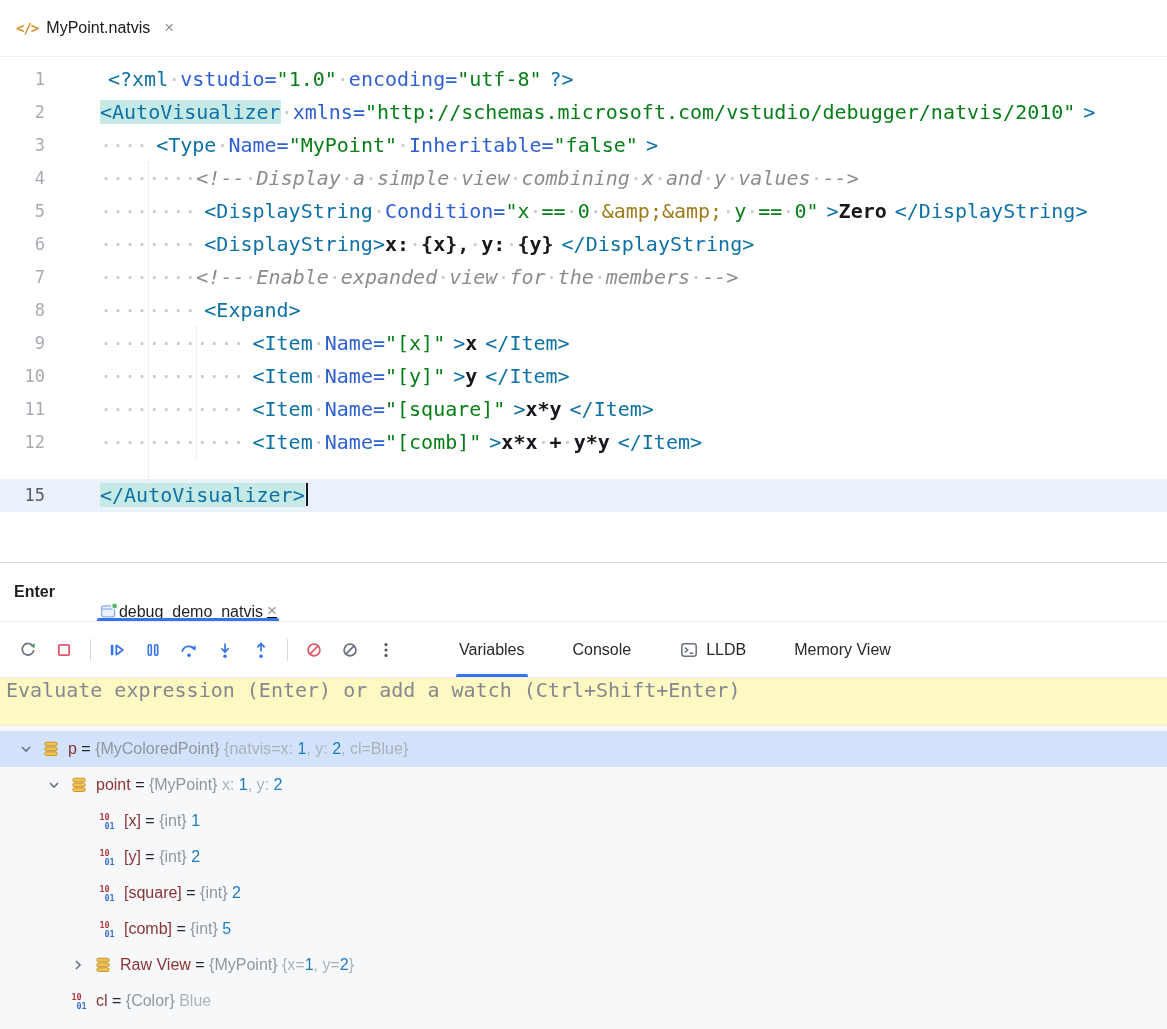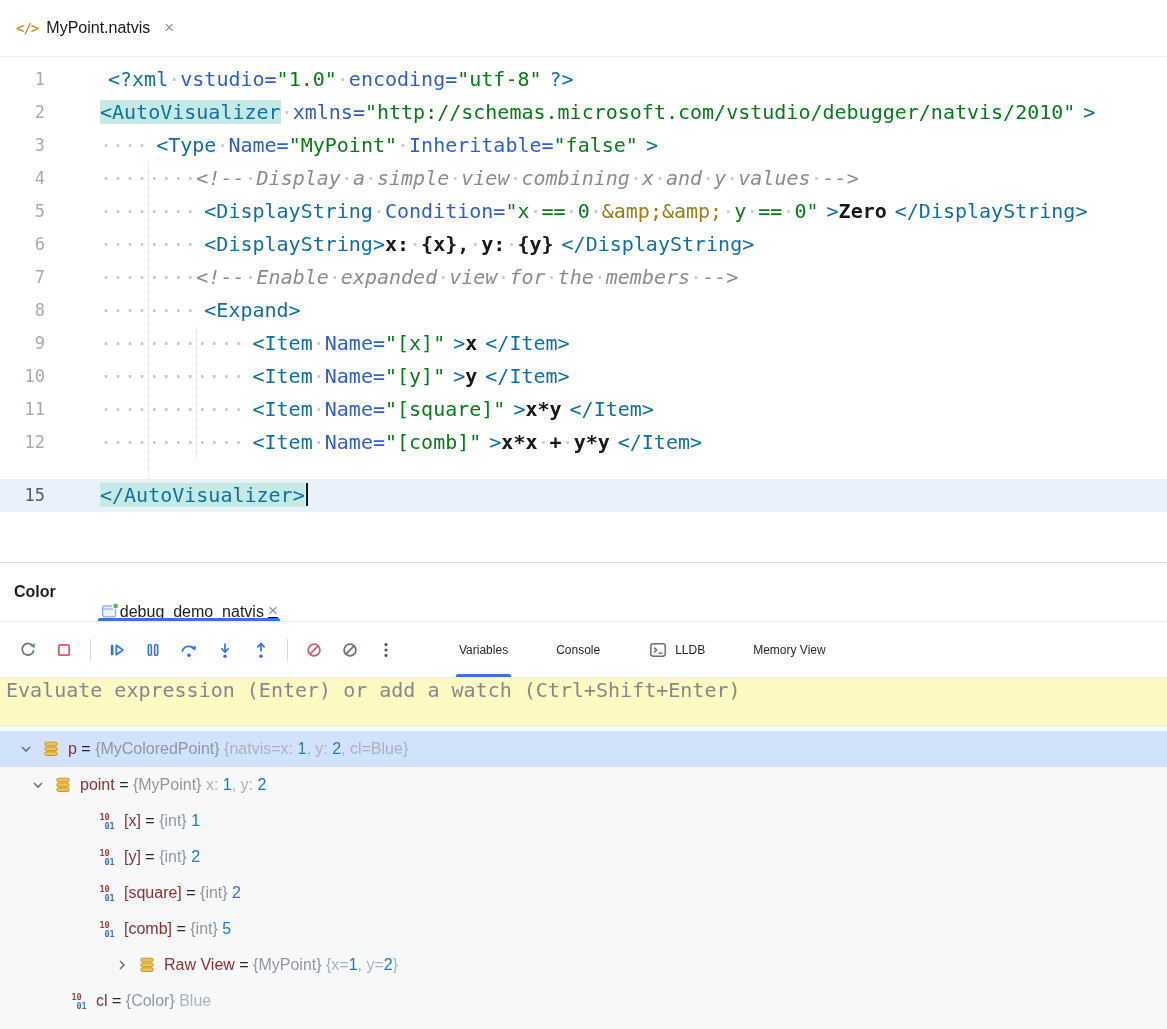--- a/index.html
+++ b/index.html
@@ -50,21 +50,21 @@
     border-radius:2px 2px 0 0;}
 
   .toolbar{height:56px;flex:0 0 56px;display:flex;align-items:center;padding-left:10px;
     border-bottom:1px solid #EBEDF0;background:#fff;}
   .tbgroup{display:flex;align-items:center;height:100%;}
   .tbtn{width:30px;height:30px;border:none;background:transparent;display:flex;align-items:center;
     justify-content:center;margin:0 3px;border-radius:6px;cursor:pointer;}
   .tsep{width:1px;height:22px;background:#D6D9DF;margin:0 8px;}
   .dtabs{display:flex;height:100%;margin-left:52px;}
   .dtab{position:relative;display:flex;align-items:center;gap:7px;height:100%;
-    padding:0 3px;margin-right:42px;font-size:12px;color:#26282C;cursor:default;}
+    padding:0 3px;margin-right:42px;font-size:16px;color:#26282C;cursor:default;}
   .dtab.selected::after{content:"";position:absolute;left:0;right:0;bottom:0;height:3px;
     background:var(--accent);border-radius:2px 2px 0 0;}
 
   .hintrow{height:48px;flex:0 0 48px;display:flex;align-items:flex-start;padding-left:6px;
     border-bottom:1px solid #EBEDF0;background:#fef9c3;
     font-family:"DejaVu Sans Mono","Liberation Mono",monospace;font-size:20px;color:#84878D;}
 
   .vtree{flex:1;background:var(--tree_bg);padding-top:5px;overflow:hidden;}
   .vrow{display:flex;align-items:center;height:36px;font-size:16px;white-space:pre;}
   .vrow.selected{background:var(--selection);}
@@ -103,21 +103,21 @@
       <div class="eline"><span class="ln">9</span><span class="code"><span class="wsd">············</span><span class="sg-tag">&lt;Item</span><span class="wsd">·</span><span class="sg-attr">Name=</span><span class="sg-str">"[x]"</span><span class="sg-tag">&gt;</span><span class="sg-txt">x</span><span class="sg-tag">&lt;/Item&gt;</span></span></div>
       <div class="eline"><span class="ln">10</span><span class="code"><span class="wsd">············</span><span class="sg-tag">&lt;Item</span><span class="wsd">·</span><span class="sg-attr">Name=</span><span class="sg-str">"[y]"</span><span class="sg-tag">&gt;</span><span class="sg-txt">y</span><span class="sg-tag">&lt;/Item&gt;</span></span></div>
       <div class="eline"><span class="ln">11</span><span class="code"><span class="wsd">············</span><span class="sg-tag">&lt;Item</span><span class="wsd">·</span><span class="sg-attr">Name=</span><span class="sg-str">"[square]"</span><span class="sg-tag">&gt;</span><span class="sg-txt">x*y</span><span class="sg-tag">&lt;/Item&gt;</span></span></div>
       <div class="eline"><span class="ln">12</span><span class="code"><span class="wsd">············</span><span class="sg-tag">&lt;Item</span><span class="wsd">·</span><span class="sg-attr">Name=</span><span class="sg-str">"[comb]"</span><span class="sg-tag">&gt;</span><span class="sg-txt">x*x</span><span class="wsd">·</span><span class="sg-txt">+</span><span class="wsd">·</span><span class="sg-txt">y*y</span><span class="sg-tag">&lt;/Item&gt;</span></span></div>
       <div class="eline current"><span class="ln">15</span><span class="code"><span class="sg-taghl">&lt;/AutoVisualizer&gt;</span><span class="caret"></span></span></div>
     </div>
 </div>
 
 <div class="dpanel">
   <div class="dheader">
-    <span class="dtitle">Color</span>
+    <span class="dtitle">Enter</span>
     <div class="session-tab">
       <span class="icn" id="session-icon">
           <svg width="20" height="20" viewBox="0 0 20 20">
             <rect x="2.6" y="4.8" width="13" height="11" rx="2" fill="#EAF1FD" stroke="#8FACE8" stroke-width="1.3"></rect>
             <path d="M2.6 8h13" stroke="#8FACE8" stroke-width="1.2"></path>
             <circle cx="15.6" cy="5" r="3" fill="#5BB463" stroke="#FFFFFF" stroke-width="1.2"></circle>
           </svg>
         </span>
       <span class="session-label">debug_demo_natvis</span>
       <span class="session-close">×</span>
@@ -245,21 +245,21 @@
   <div class="vtree">
       <div class="vrow selected" style="padding-left: 16px;"><span class="chev"><svg width="20" height="20" viewBox="0 0 20 20">
             <path d="M6 8l4 4 4-4" fill="none" stroke="#6C707E" stroke-width="1.6"></path>
           </svg></span><span class="icn vicn"><svg width="18" height="18" viewBox="0 0 18 18">
             <g fill="#F2C24E" stroke="#C79435" stroke-width="1">
               <rect x="2.8" y="2.2" width="12.4" height="3.7" rx="1.8"></rect>
               <rect x="2.8" y="7" width="12.4" height="3.7" rx="1.8"></rect>
               <rect x="2.8" y="11.8" width="12.4" height="3.7" rx="1.8"></rect>
             </g>
           </svg></span><span class="vtext"><span class="vp-name">p</span><span class="vp-eq"> = </span><span class="vp-type">{MyColoredPoint} </span><span class="vp-dim">{natvis=x: </span><span class="vp-num">1</span><span class="vp-dim">, y: </span><span class="vp-num">2</span><span class="vp-dim">, cl=Blue}</span></span></div>
-      <div class="vrow" style="padding-left: 28px; text-align: right;"><span class="chev"><svg width="20" height="20" viewBox="0 0 20 20">
+      <div class="vrow" style="padding-left: 44px; text-align: right;"><span class="chev"><svg width="20" height="20" viewBox="0 0 20 20">
             <path d="M6 8l4 4 4-4" fill="none" stroke="#6C707E" stroke-width="1.6"></path>
           </svg></span><span class="icn vicn"><svg width="18" height="18" viewBox="0 0 18 18">
             <g fill="#F2C24E" stroke="#C79435" stroke-width="1">
               <rect x="2.8" y="2.2" width="12.4" height="3.7" rx="1.8"></rect>
               <rect x="2.8" y="7" width="12.4" height="3.7" rx="1.8"></rect>
               <rect x="2.8" y="11.8" width="12.4" height="3.7" rx="1.8"></rect>
             </g>
           </svg></span><span class="vtext"><span class="vp-name">point</span><span class="vp-eq"> = </span><span class="vp-type">{MyPoint} </span><span class="vp-dim">x: </span><span class="vp-num">1</span><span class="vp-dim">, y: </span><span class="vp-num">2</span></span></div>
       <div class="vrow" style="padding-left: 72px;"><span class="chev"></span><span class="icn vicn"><svg width="18" height="18" viewBox="0 0 18 18">
             <text x="1.5" y="8" font-family="DejaVu Sans Mono, monospace" font-size="8.5" font-weight="bold" fill="#AF3A3F">10</text>
@@ -270,21 +270,21 @@
             <text x="6.5" y="16.5" font-family="DejaVu Sans Mono, monospace" font-size="8.5" font-weight="bold" fill="#3E6FC9">01</text>
           </svg></span><span class="vtext"><span class="vp-name">[y]</span><span class="vp-eq"> = </span><span class="vp-type">{int} </span><span class="vp-num">2</span></span></div>
       <div class="vrow" style="padding-left: 72px;"><span class="chev"></span><span class="icn vicn"><svg width="18" height="18" viewBox="0 0 18 18">
             <text x="1.5" y="8" font-family="DejaVu Sans Mono, monospace" font-size="8.5" font-weight="bold" fill="#AF3A3F">10</text>
             <text x="6.5" y="16.5" font-family="DejaVu Sans Mono, monospace" font-size="8.5" font-weight="bold" fill="#3E6FC9">01</text>
           </svg></span><span class="vtext"><span class="vp-name">[square]</span><span class="vp-eq"> = </span><span class="vp-type">{int} </span><span class="vp-num">2</span></span></div>
       <div class="vrow" style="padding-left: 72px;"><span class="chev"></span><span class="icn vicn"><svg width="18" height="18" viewBox="0 0 18 18">
             <text x="1.5" y="8" font-family="DejaVu Sans Mono, monospace" font-size="8.5" font-weight="bold" fill="#AF3A3F">10</text>
             <text x="6.5" y="16.5" font-family="DejaVu Sans Mono, monospace" font-size="8.5" font-weight="bold" fill="#3E6FC9">01</text>
           </svg></span><span class="vtext"><span class="vp-name">[comb]</span><span class="vp-eq"> = </span><span class="vp-type">{int} </span><span class="vp-num">5</span></span></div>
-      <div class="vrow" style="padding-left: 112px;"><span class="chev"><svg width="20" height="20" viewBox="0 0 20 20">
+      <div class="vrow" style="padding-left: 68px;"><span class="chev"><svg width="20" height="20" viewBox="0 0 20 20">
             <path d="M8 6l4 4-4 4" fill="none" stroke="#6C707E" stroke-width="1.6"></path>
           </svg></span><span class="icn vicn"><svg width="18" height="18" viewBox="0 0 18 18">
             <g fill="#F2C24E" stroke="#C79435" stroke-width="1">
               <rect x="2.8" y="2.2" width="12.4" height="3.7" rx="1.8"></rect>
               <rect x="2.8" y="7" width="12.4" height="3.7" rx="1.8"></rect>
               <rect x="2.8" y="11.8" width="12.4" height="3.7" rx="1.8"></rect>
             </g>
           </svg></span><span class="vtext"><span class="vp-name">Raw View</span><span class="vp-eq"> = </span><span class="vp-type">{MyPoint} </span><span class="vp-dim">{x=</span><span class="vp-num">1</span><span class="vp-dim">, y=</span><span class="vp-num">2</span><span class="vp-dim">}</span></span></div>
       <div class="vrow" style="padding-left: 44px;"><span class="chev"></span><span class="icn vicn"><svg width="18" height="18" viewBox="0 0 18 18">
             <text x="1.5" y="8" font-family="DejaVu Sans Mono, monospace" font-size="8.5" font-weight="bold" fill="#AF3A3F">10</text>

